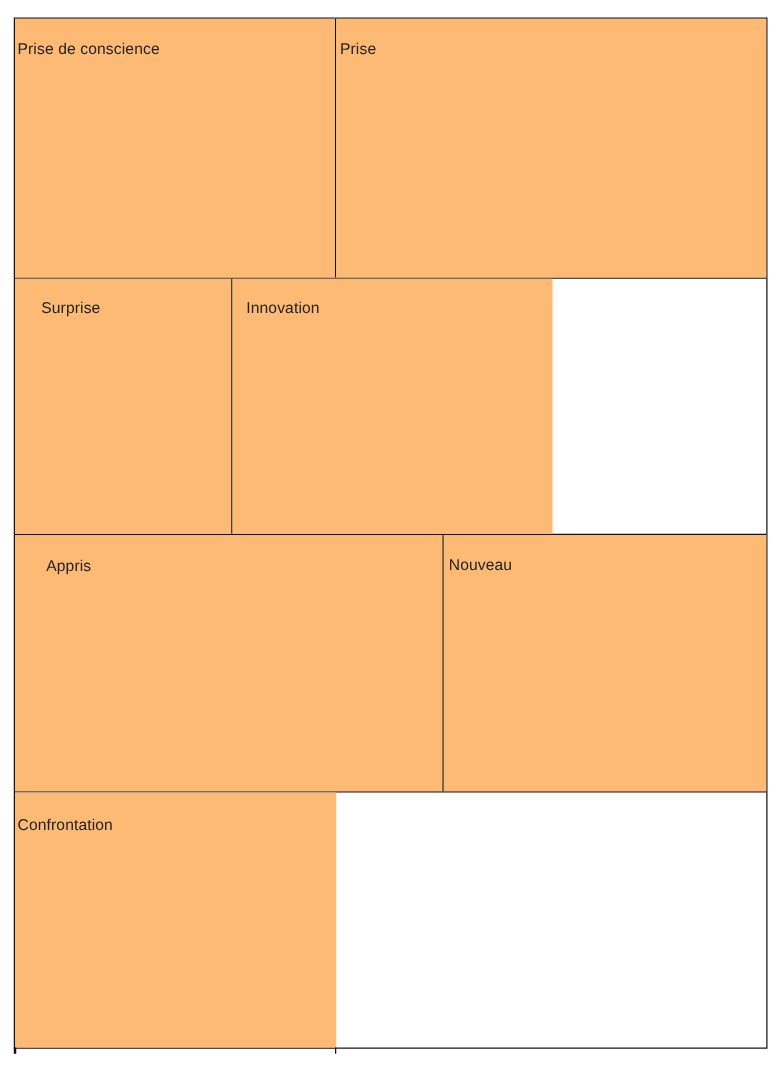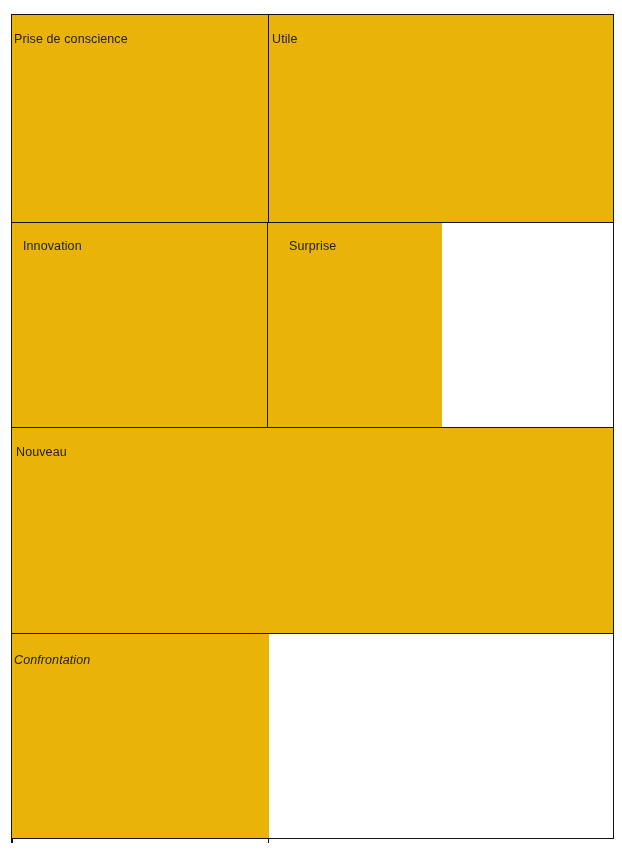--- a/index.html
+++ b/index.html
@@ -32,32 +32,32 @@
     width: 100%;
   }
   .row-1 { height: 208px; border-bottom: 1.6px solid #141414; }
   .row-2 { height: 205px; border-bottom: 1.6px solid #141414; }
   .row-3 { height: 206px; border-bottom: 1.6px solid #141414; }
   .row-4 { flex: 1; }
   .cell {
     position: relative;
     box-sizing: border-box;
     border-right: 1.6px solid #141414;
-    background: #eab308;
+    background: #fdba74;
   }
   .cell:last-child { border-right: none; }
 
   .r1c1 { width: 257px; }
   .r1c2 { flex: 1; }
   .r2c1 { width: 174px; }
   .r2c2 { width: 256px; }
   .r2c3 { flex: 1; }
   .r3c1 { width: 343px; }
   .r3c2 { flex: 1; }
-  .r4c1 { width: 257px; font-style: italic; }
+  .r4c1 { width: 257px; }
   .r4c2 { flex: 1; }
 
   .label {
     position: absolute;
     font-size: 12.5px;
     line-height: 15px;
     color: #222222;
     letter-spacing: 0.1px;
     white-space: nowrap;
   }
@@ -84,34 +84,37 @@
 </head>
 <body>
 
 <div class="board">
 
   <div class="row row-1">
     <div class="cell r1c1">
       <span class="label lbl-prise">Prise de conscience</span>
     </div>
     <div class="cell r1c2">
-      <span class="label lbl-utile">Utile</span>
+      <span class="label lbl-utile">Prise</span>
     </div>
   </div>
 
   <div class="row row-2">
+    <div class="cell r2c1">
+      <span class="label lbl-surprise">Surprise</span>
+    </div>
     <div class="cell r2c2">
       <span class="label lbl-innovation">Innovation</span>
-    </div>
-    <div class="cell r2c1">
-      <span class="label lbl-surprise">Surprise</span>
     </div>
   </div>
 
   <div class="row row-3">
+    <div class="cell r3c1">
+      <span class="label lbl-appris">Appris</span>
+    </div>
     <div class="cell r3c2">
       <span class="label lbl-nouveau">Nouveau</span>
     </div>
   </div>
 
   <div class="row row-4">
     <div class="cell r4c1">
       <span class="label lbl-confrontation">Confrontation</span>
     </div>
   </div>

